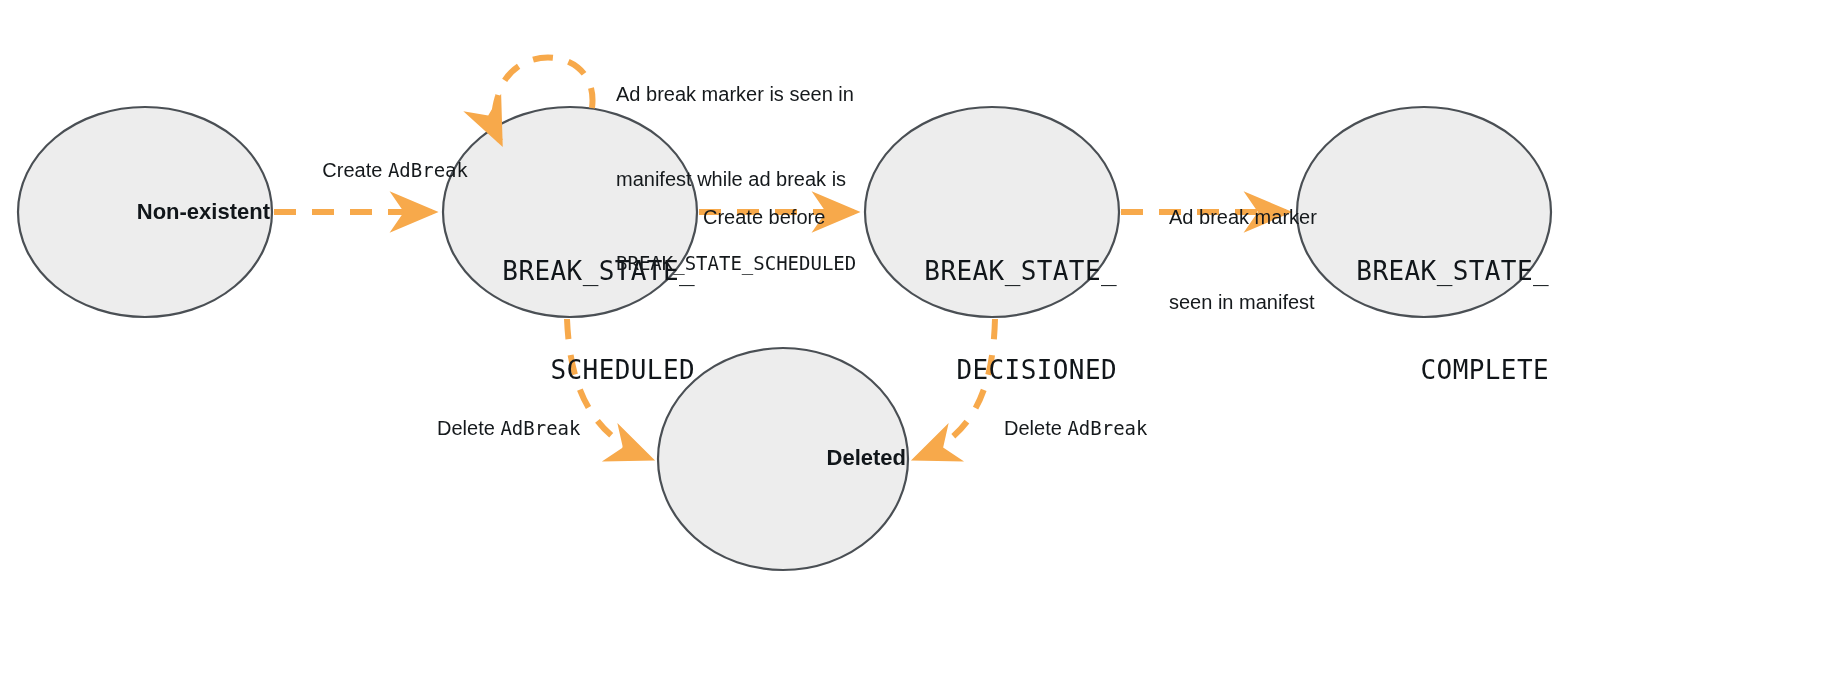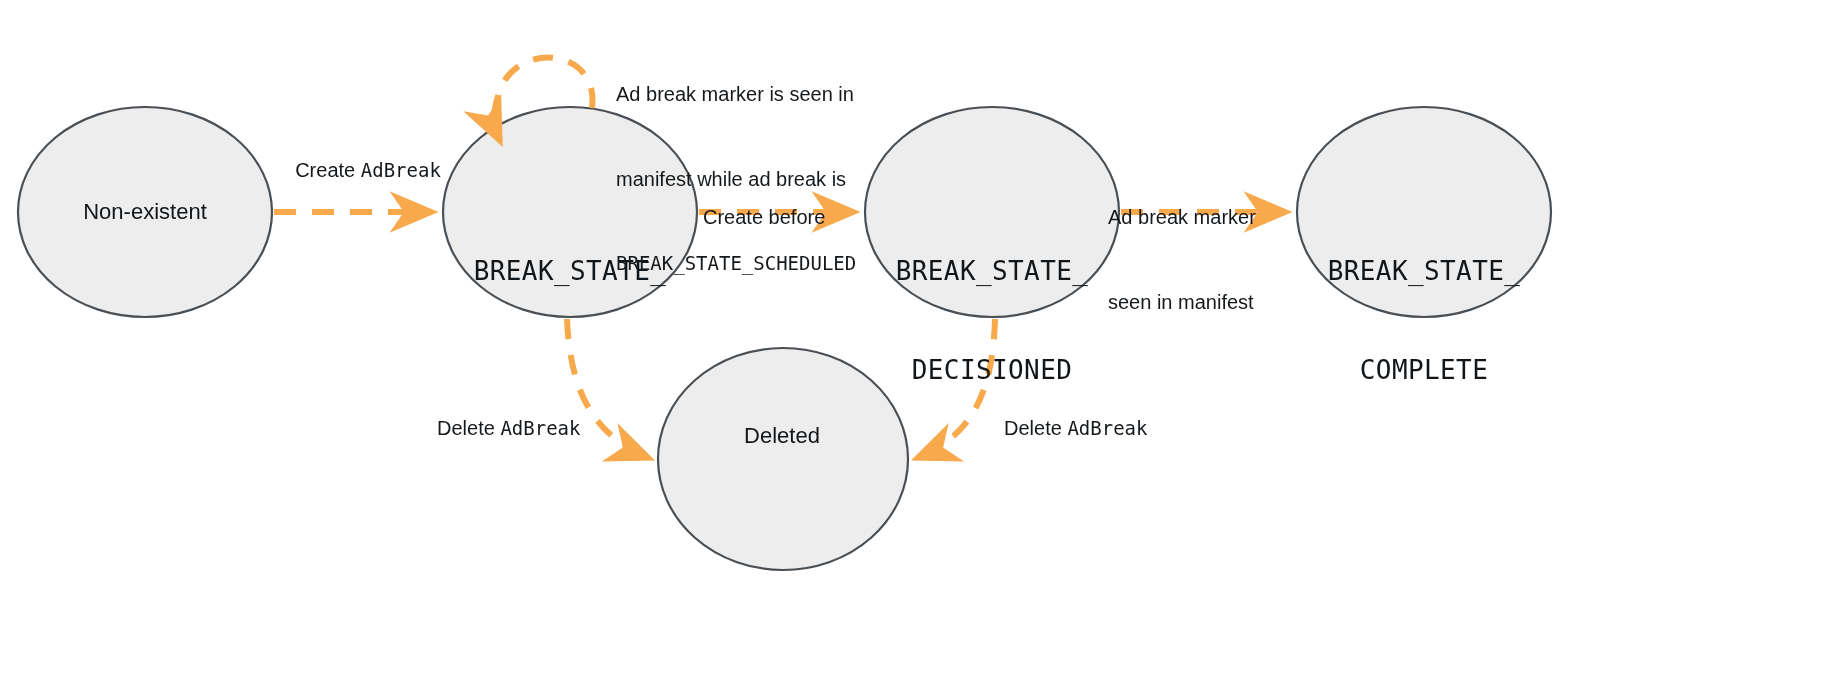--- a/index.html
+++ b/index.html
@@ -35,39 +35,39 @@
   .node-label.mono {
     font-family: "DejaVu Sans Mono", monospace;
     font-weight: normal;
     font-size: 26px;
     letter-spacing: 0.4px;
     color: #11161a;
     line-height: 1.28;
   }
   .node-label.sans {
     font-family: "Liberation Sans", sans-serif;
-    font-weight: normal;
+    font-weight: bold;
     font-size: 22px;
     color: #11161a;
     line-height: 1.28;
   }
   .edge-label {
     position: absolute;
     font-family: "Liberation Sans", sans-serif;
     font-size: 20px;
     color: #15191c;
     line-height: 1.42;
     white-space: pre;
     pointer-events: none;
   }
   .edge-label .mono {
     font-family: "DejaVu Sans Mono", monospace;
     font-size: 19px;
   }
-  .lbl-center { text-align: center; }
+  .lbl-center { text-align: right; }
   .lbl-left { text-align: left; }
 </style>
 </head>
 <body>
 
 <div id="diagram-root">
 
   <svg id="diagram-svg" viewBox="0 0 1844 687">
     <defs>
       <marker id="arrow-orange" viewBox="0 0 14 12" refX="11.5" refY="6" markerWidth="9" markerHeight="8" orient="auto-start-reverse">
@@ -105,47 +105,48 @@
 
     <path d="M 567 319 C 570 392, 594 436, 649 458" fill="none" stroke="#f7a94b" stroke-width="6" stroke-dasharray="20 16" stroke-linecap="butt" marker-end="url(#arrow-orange)"></path>
 
     <path d="M 995 319 C 993 392, 972 436, 917 458" fill="none" stroke="#f7a94b" stroke-width="6" stroke-dasharray="20 16" stroke-linecap="butt" marker-end="url(#arrow-orange)"></path>
   </svg>
 
   <div class="node-label sans lbl-center" style="left:20px; top:198px; width:250px;">Non-existent</div>
 
   <div class="node-label mono lbl-center" style="left:445px; top:188px; width:250px;">
     <div>BREAK_STATE_</div>
+    <div>SCHEDULED</div>
   </div>
 
   <div class="node-label mono lbl-center" style="left:867px; top:188px; width:250px;">
     <div>BREAK_STATE_</div>
     <div>DECISIONED</div>
   </div>
 
   <div class="node-label mono lbl-center" style="left:1299px; top:188px; width:250px;">
     <div>BREAK_STATE_</div>
     <div>COMPLETE</div>
   </div>
 
-  <div class="node-label sans lbl-center" style="left:658px; top:422px; width:248px;">Deleted</div>
+  <div class="node-label sans lbl-center" style="left:658px; top:444px; width:248px;">Deleted</div>
 
   <div class="edge-label lbl-center" style="left:268px; top:156px; width:200px;"><span>Create </span><span class="mono">AdBreak</span></div>
 
   <div class="edge-label lbl-left" style="left:616px; top:23px; width:340px;">
     <div>Ad break marker is seen in</div>
     <div>manifest while ad break is</div>
     <div class="mono">BREAK_STATE_SCHEDULED</div>
   </div>
 
   <div class="edge-label lbl-left" style="left:703px; top:146px; width:230px;">
     <div>Create before</div>
   </div>
 
-  <div class="edge-label lbl-left" style="left:1108px; top:146px; width:210px;">
+  <div class="edge-label lbl-left" style="left:1169px; top:146px; width:210px;">
     <div>Ad break marker</div>
     <div>seen in manifest</div>
   </div>
 
   <div class="edge-label lbl-left" style="left:437px; top:414px; width:220px;"><span>Delete </span><span class="mono">AdBreak</span></div>
 
   <div class="edge-label lbl-left" style="left:1004px; top:414px; width:220px;"><span>Delete </span><span class="mono">AdBreak</span></div>
 
 </div>
 

